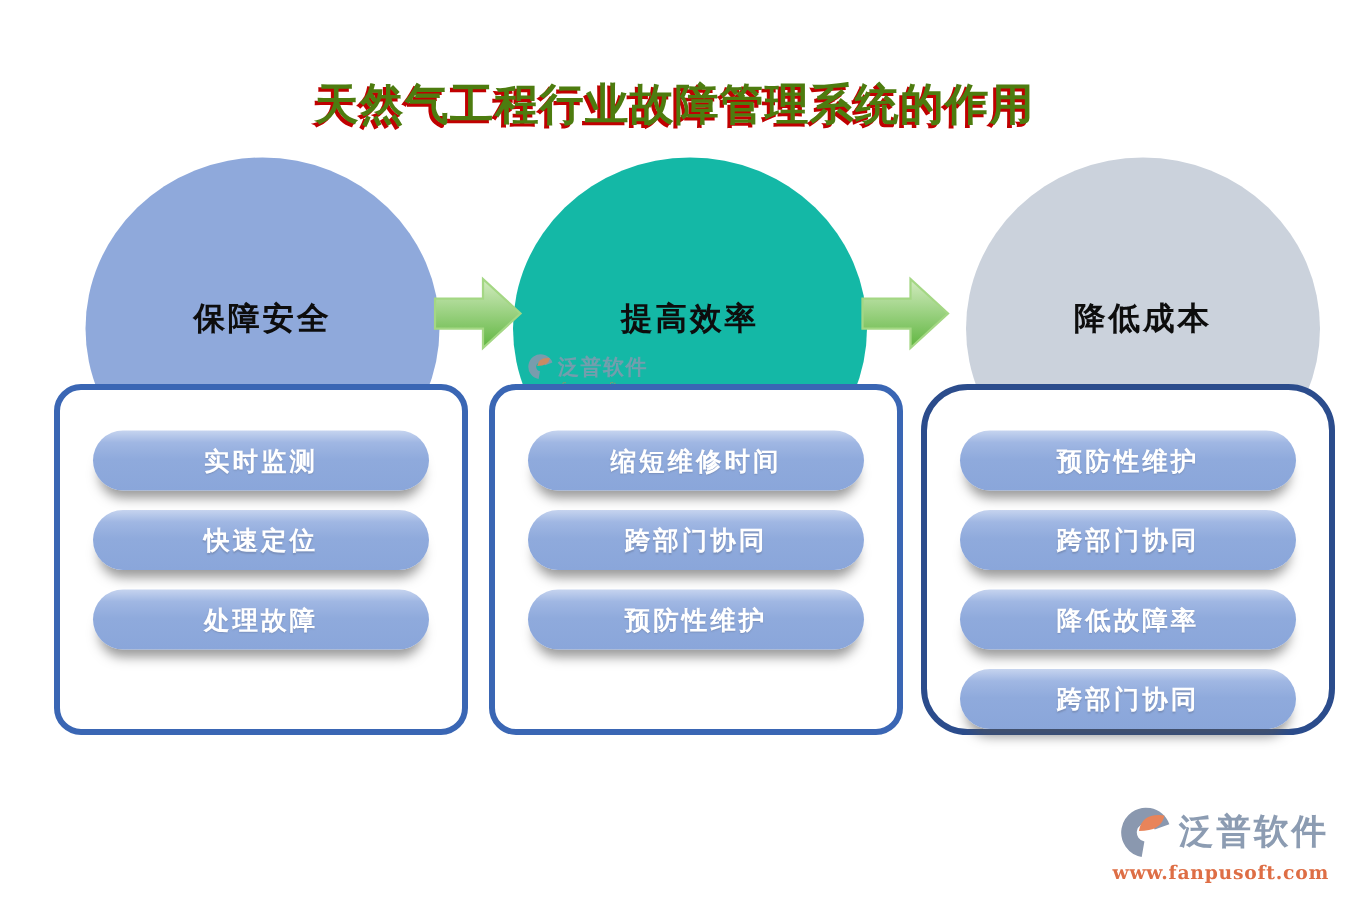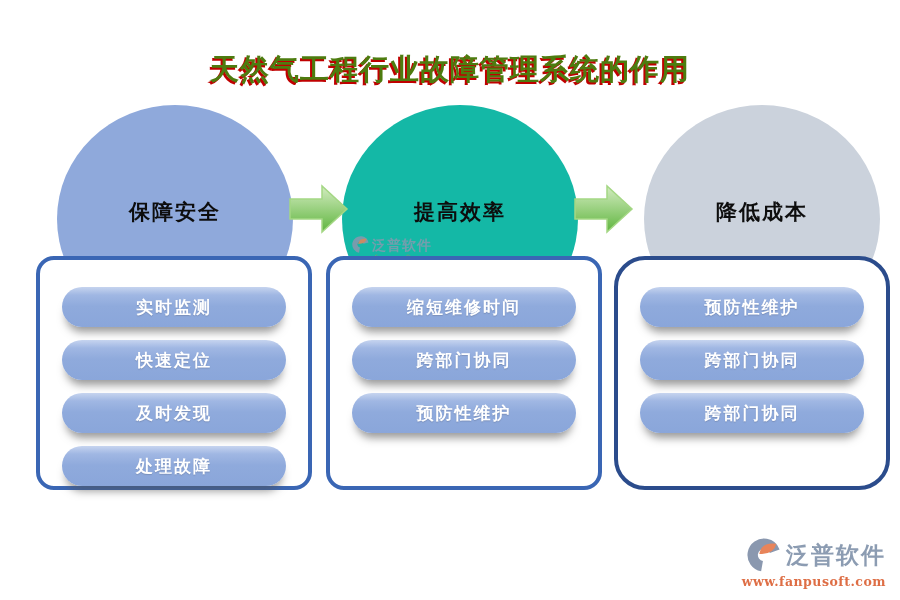--- a/index.html
+++ b/index.html
@@ -113,23 +113,20 @@
   </div>
 
   <div class="panel panel-1" style="border-color: rgb(58, 102, 180);">
     <div class="pill">
         <span class="pill-label">实时监测</span>
       </div>
     <div class="pill">
         <span class="pill-label">快速定位</span>
       </div>
     <div class="pill">
-        <span class="pill-label">及时发现</span>
-      </div>
-    <div class="pill">
         <span class="pill-label">处理故障</span>
       </div>
   </div>
 
   <div class="panel panel-2" style="border-color: rgb(58, 102, 180);">
     <div class="pill">
         <span class="pill-label">缩短维修时间</span>
       </div>
     <div class="pill">
         <span class="pill-label">跨部门协同</span>
@@ -140,20 +137,23 @@
   </div>
 
   <div class="panel panel-3" style="border-color: rgb(43, 76, 140);">
     <div class="pill">
         <span class="pill-label">预防性维护</span>
       </div>
     <div class="pill">
         <span class="pill-label">跨部门协同</span>
       </div>
     <div class="pill">
+        <span class="pill-label">降低故障率</span>
+      </div>
+    <div class="pill">
         <span class="pill-label">跨部门协同</span>
       </div>
   </div>
 
   <div class="footer">
     <div class="brand-row">
       <svg width="34" height="34" viewBox="0 0 36 36">
         <circle cx="18" cy="18" r="12" fill="none" stroke="#8A98AF" stroke-width="11" stroke-dasharray="50 26" transform="rotate(100 18 18)"></circle>
         <path d="M13 17 Q15 4 31 6 Q29 17 13 17 Z" fill="#E8845A"></path>
       </svg>

